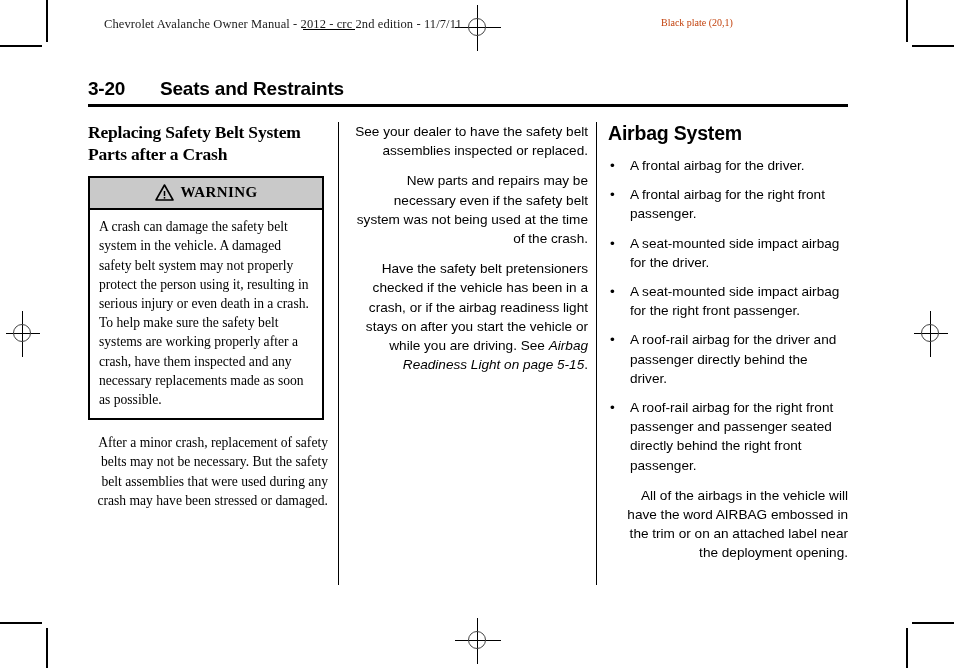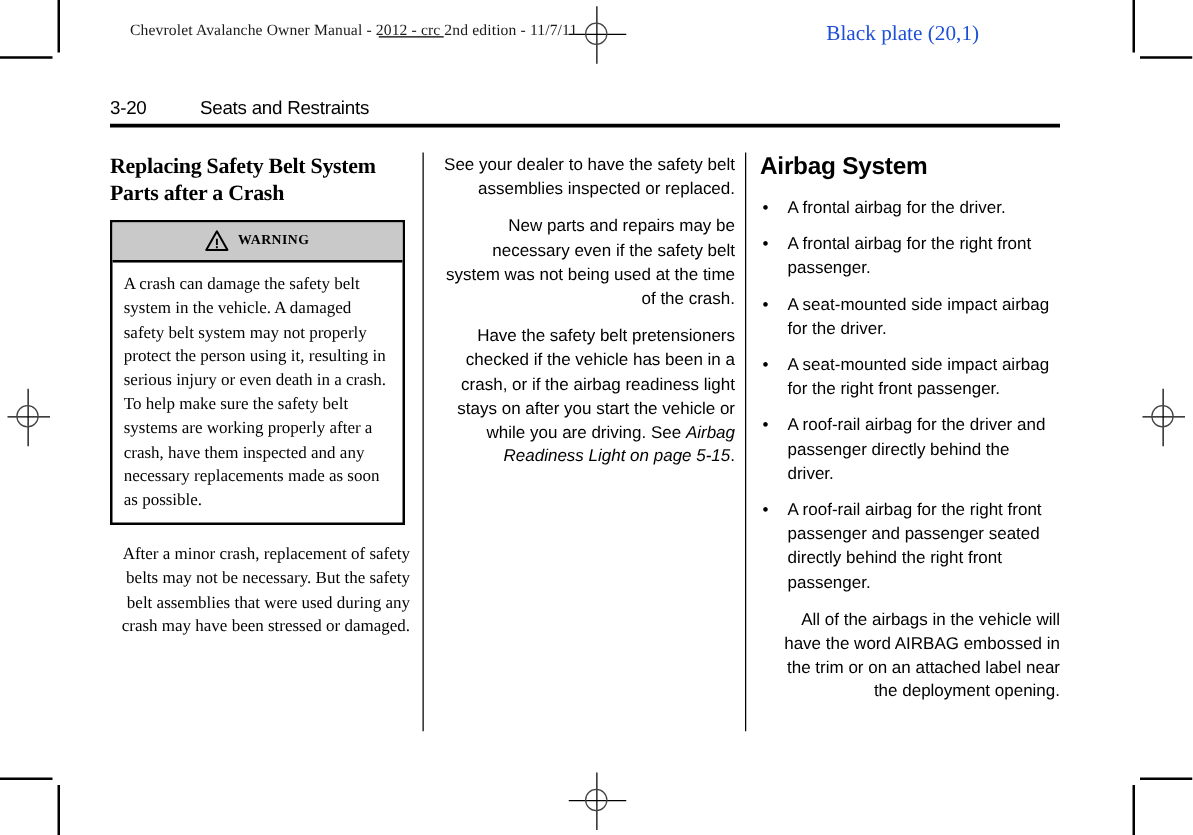--- a/index.html
+++ b/index.html
@@ -71,37 +71,37 @@
     top: 29px;
     width: 52px;
     height: 1px;
     background: #000;
   }
   .header-plate {
     position: absolute;
     left: 661px;
     top: 17px;
     font-family: "Liberation Serif", serif;
-    font-size: 17px;
-    color: #1d4ed8;
+    font-size: 10px;
+    color: #c2410c;
     white-space: nowrap;
   }
 
   
   .title-band {
     position: absolute;
     left: 88px;
     top: 78px;
     width: 760px;
   }
   .title-row {
     display: flex;
     align-items: flex-end;
-    font-weight: normal;
-    font-size: 15px;
+    font-weight: bold;
+    font-size: 19px;
     letter-spacing: -0.2px;
   }
   .title-number { width: 72px; }
   .title-text { }
   .title-rule {
     margin-top: 4px;
     height: 3px;
     background: #000;
     width: 760px;
   }
@@ -154,21 +154,21 @@
     border: 2px solid #000;
     margin: 0 0 13px 0;
     width: 236px;
     box-sizing: border-box;
   }
   .warning-head {
     background: #c9c9c9;
     border-bottom: 2px solid #000;
     text-align: center;
     font-weight: bold;
-    font-size: 11px;
+    font-size: 15px;
     letter-spacing: 0.4px;
     padding: 5px 0 6px 0;
     display: flex;
     align-items: center;
     justify-content: center;
     gap: 7px;
   }
   .warn-tri { display: block; }
   .warning-body {
     padding: 7px 9px 9px 9px;

